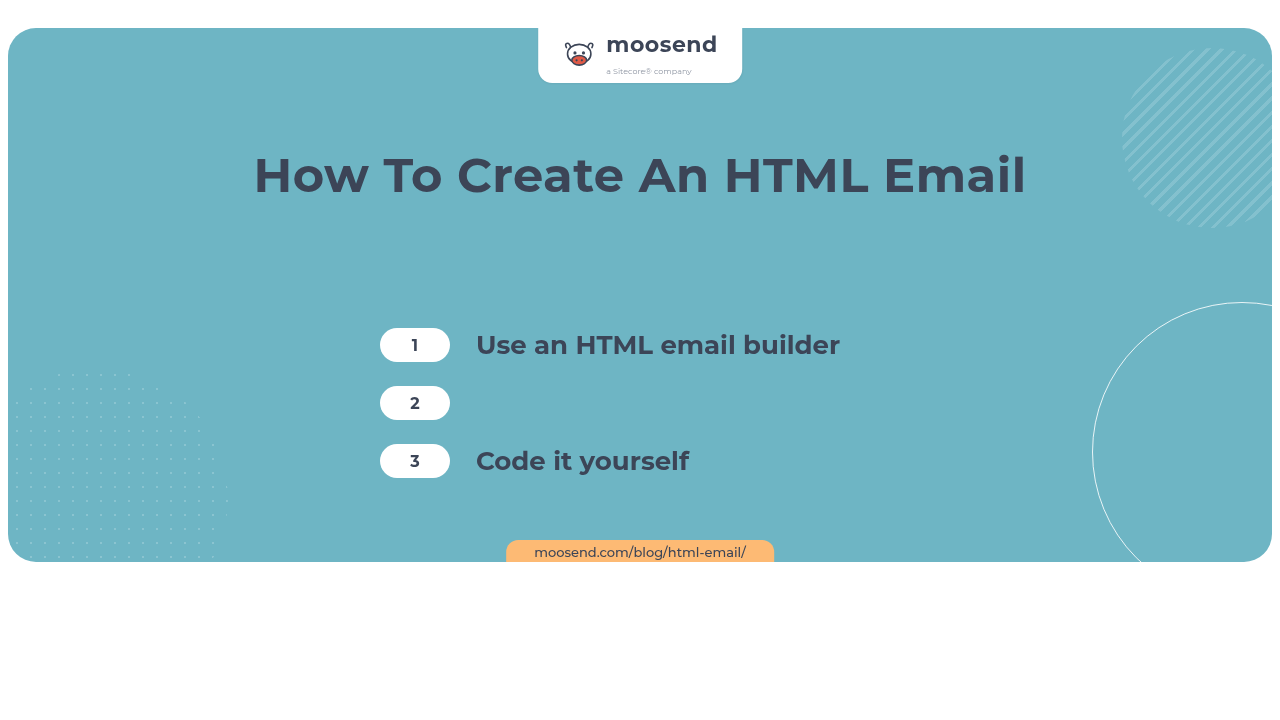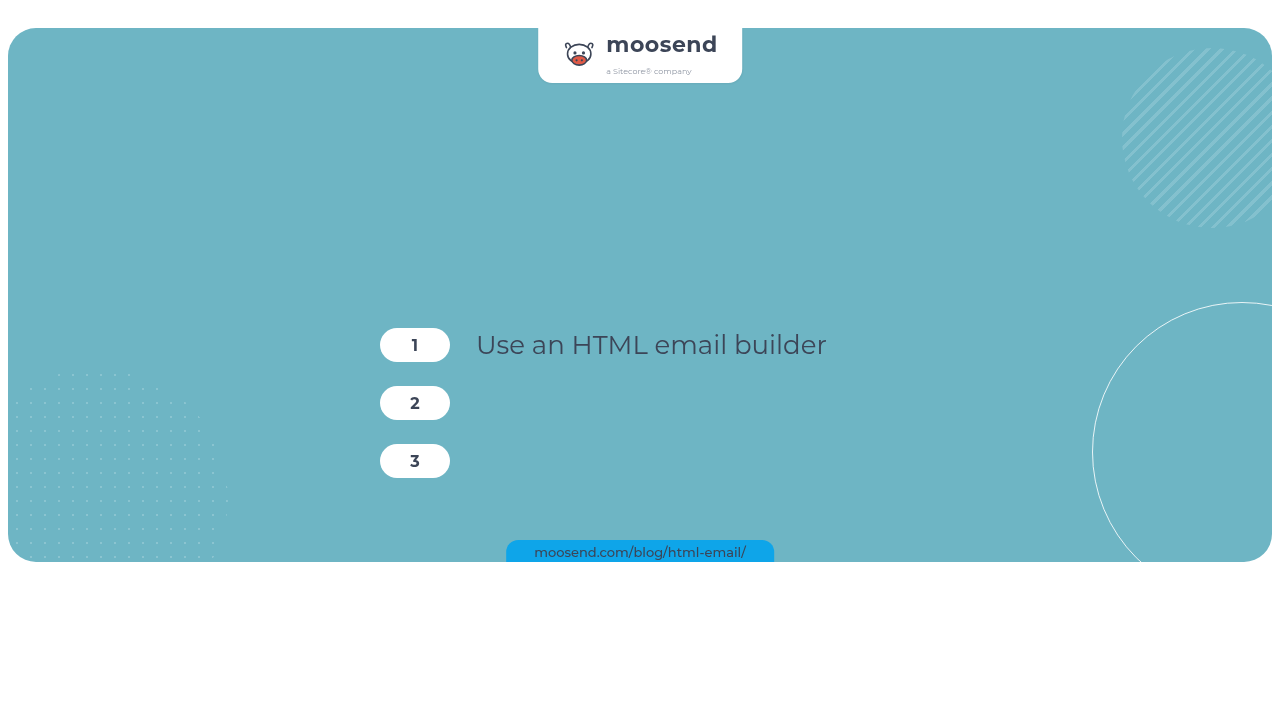--- a/index.html
+++ b/index.html
@@ -56,27 +56,27 @@
     font-weight: 700;
     font-size: 16px;
     width: 70px; height: 34px;
     border-radius: 18px;
     display: flex; align-items: center; justify-content: center;
     flex-shrink: 0;
   }
   .row-text {
     color: #3c4557;
     font-size: 26px;
-    font-weight: 400;
+    font-weight: 700;
   }
   
   .url-tab {
     position: absolute;
     bottom: 0; left: 50%; transform: translateX(-50%);
-    background: #0ea5e9;
+    background: #fdba74;
     border-radius: 12px 12px 0 0;
     padding: 4px 28px 2px 28px;
     font-size: 13px;
     color: #3c4557;
     font-weight: 500;
   }
   
   .dots {
     position: absolute;
     left: -40px; top: 340px;
@@ -126,29 +126,31 @@
         <ellipse cx="32" cy="42" rx="14" ry="9" fill="#e05a47" stroke="#3c4557" stroke-width="3"></ellipse>
         <circle cx="27" cy="42" r="2" fill="#3c4557"></circle>
         <circle cx="37" cy="42" r="2" fill="#3c4557"></circle>
       </svg>
       <div class="logo-text-wrap">
         <span class="logo-word">moosend</span>
         <span class="logo-sub">a Sitecore® company</span>
       </div>
     </div>
 
+    <h1 class="title">How To Create An HTML Email</h1>
 
     <div class="list">
       <div class="row">
         <div class="badge">1</div>
         <div class="row-text">Use an HTML email builder</div>
       </div>
       <div class="row">
         <div class="badge">2</div>
       </div>
       <div class="row">
         <div class="badge">3</div>
+        <div class="row-text">Code it yourself</div>
       </div>
     </div>
 
     <div class="url-tab">moosend.com/blog/html-email/</div>
   </div>
 </div>
 
 </body></html>

